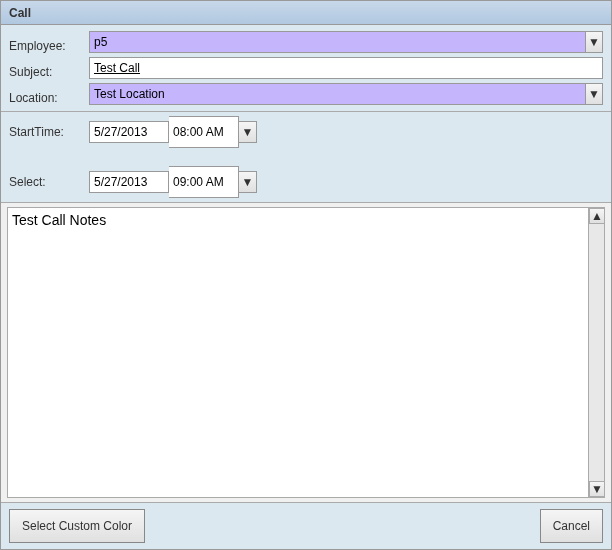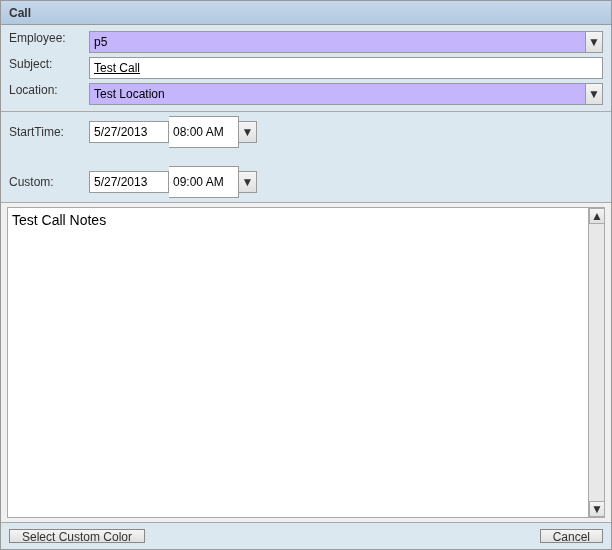--- a/index.html
+++ b/index.html
@@ -44,21 +44,21 @@
     }
 
     .form-area {
       background: #dce8f0;
       padding: 6px 8px;
       border-bottom: 1px solid #aaa;
     }
 
     .form-row {
       display: flex;
-      align-items: flex-start;
+      align-items: flex-end;
       margin-bottom: 4px;
     }
 
     .form-row:last-child {
       margin-bottom: 0;
     }
 
     .form-label {
       width: 80px;
       color: #333;
@@ -222,21 +222,21 @@
     .footer-bar {
       background: #dce8f0;
       border-top: 1px solid #aaa;
       padding: 6px 8px;
       display: flex;
       align-items: center;
       gap: 6px;
     }
 
     .footer-btn {
-      height: 14px;
+      height: 34px;
       padding: 0 12px;
       border: 1px solid #888;
       background: linear-gradient(to bottom, #f5f5f5, #e0e0e0);
       cursor: pointer;
       font-size: 12px;
       color: #333;
     }
 
     .footer-spacer {
       flex: 1;
@@ -286,21 +286,21 @@
       <div class="datetime-inputs">
         <input class="date-input" type="text" readonly="" value="5/27/2013" style="">
         <input class="time-input" type="text" readonly="" value="08:00 AM" style="">
         <div class="time-dropdown-btn">
           <span>▼</span>
         </div>
       </div>
     </div>
 
     <div class="datetime-row">
-      <span class="datetime-label">Custom:</span>
+      <span class="datetime-label">Select:</span>
       <div class="datetime-inputs">
         <input class="date-input" type="text" readonly="" value="5/27/2013" style="">
         <input class="time-input" type="text" readonly="" value="09:00 AM" style="">
         <div class="time-dropdown-btn">
           <span>▼</span>
         </div>
       </div>
     </div>
   </div>
 

